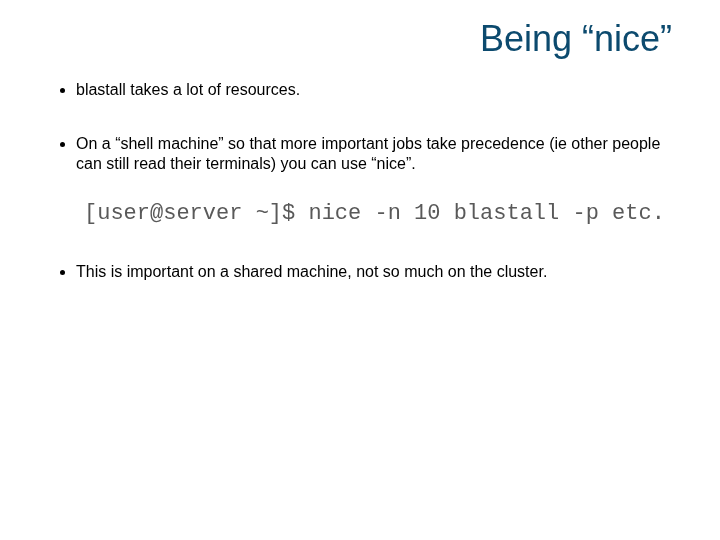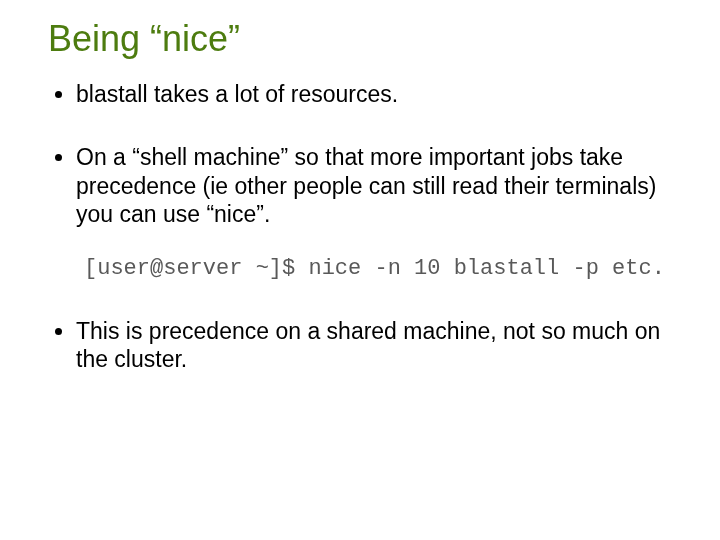--- a/index.html
+++ b/index.html
@@ -12,32 +12,32 @@
     color: #000000;
   }
   .slide {
     box-sizing: border-box;
     width: 720px;
     height: 540px;
     padding: 18px 48px 24px 48px;
   }
   .title {
     font-size: 36px;
-    color: #4d7c0f;
-    text-align: left;
+    color: #0c4a6e;
+    text-align: right;
     margin: 0 0 20px 0;
     font-weight: normal;
   }
   ul.body {
     list-style: disc;
     padding-left: 28px;
     margin: 0;
   }
   ul.body > li {
-    font-size: 23px;
+    font-size: 16px;
     line-height: 1.25;
     margin-bottom: 34px;
   }
   ul.body > li.tight {
     margin-bottom: 26px;
   }
   .code-block {
     font-family: "Courier New", Courier, monospace;
     font-size: 22px;
     color: #595959;
@@ -53,15 +53,15 @@
   <h1 class="title">Being “nice”</h1>
 
   <ul class="body">
     <li>blastall takes a lot of resources.</li>
     <li class="tight">On a “shell machine” so that more important jobs take precedence (ie other people can still read their terminals) you can use “nice”.</li>
   </ul>
 
   <div class="code-block">[user@server ~]$ nice -n 10 blastall -p etc.</div>
 
   <ul class="body">
-    <li>This is precedence on a shared machine, not so much on the cluster.</li>
+    <li>This is important on a shared machine, not so much on the cluster.</li>
   </ul>
 </div>
 
 </body></html>

